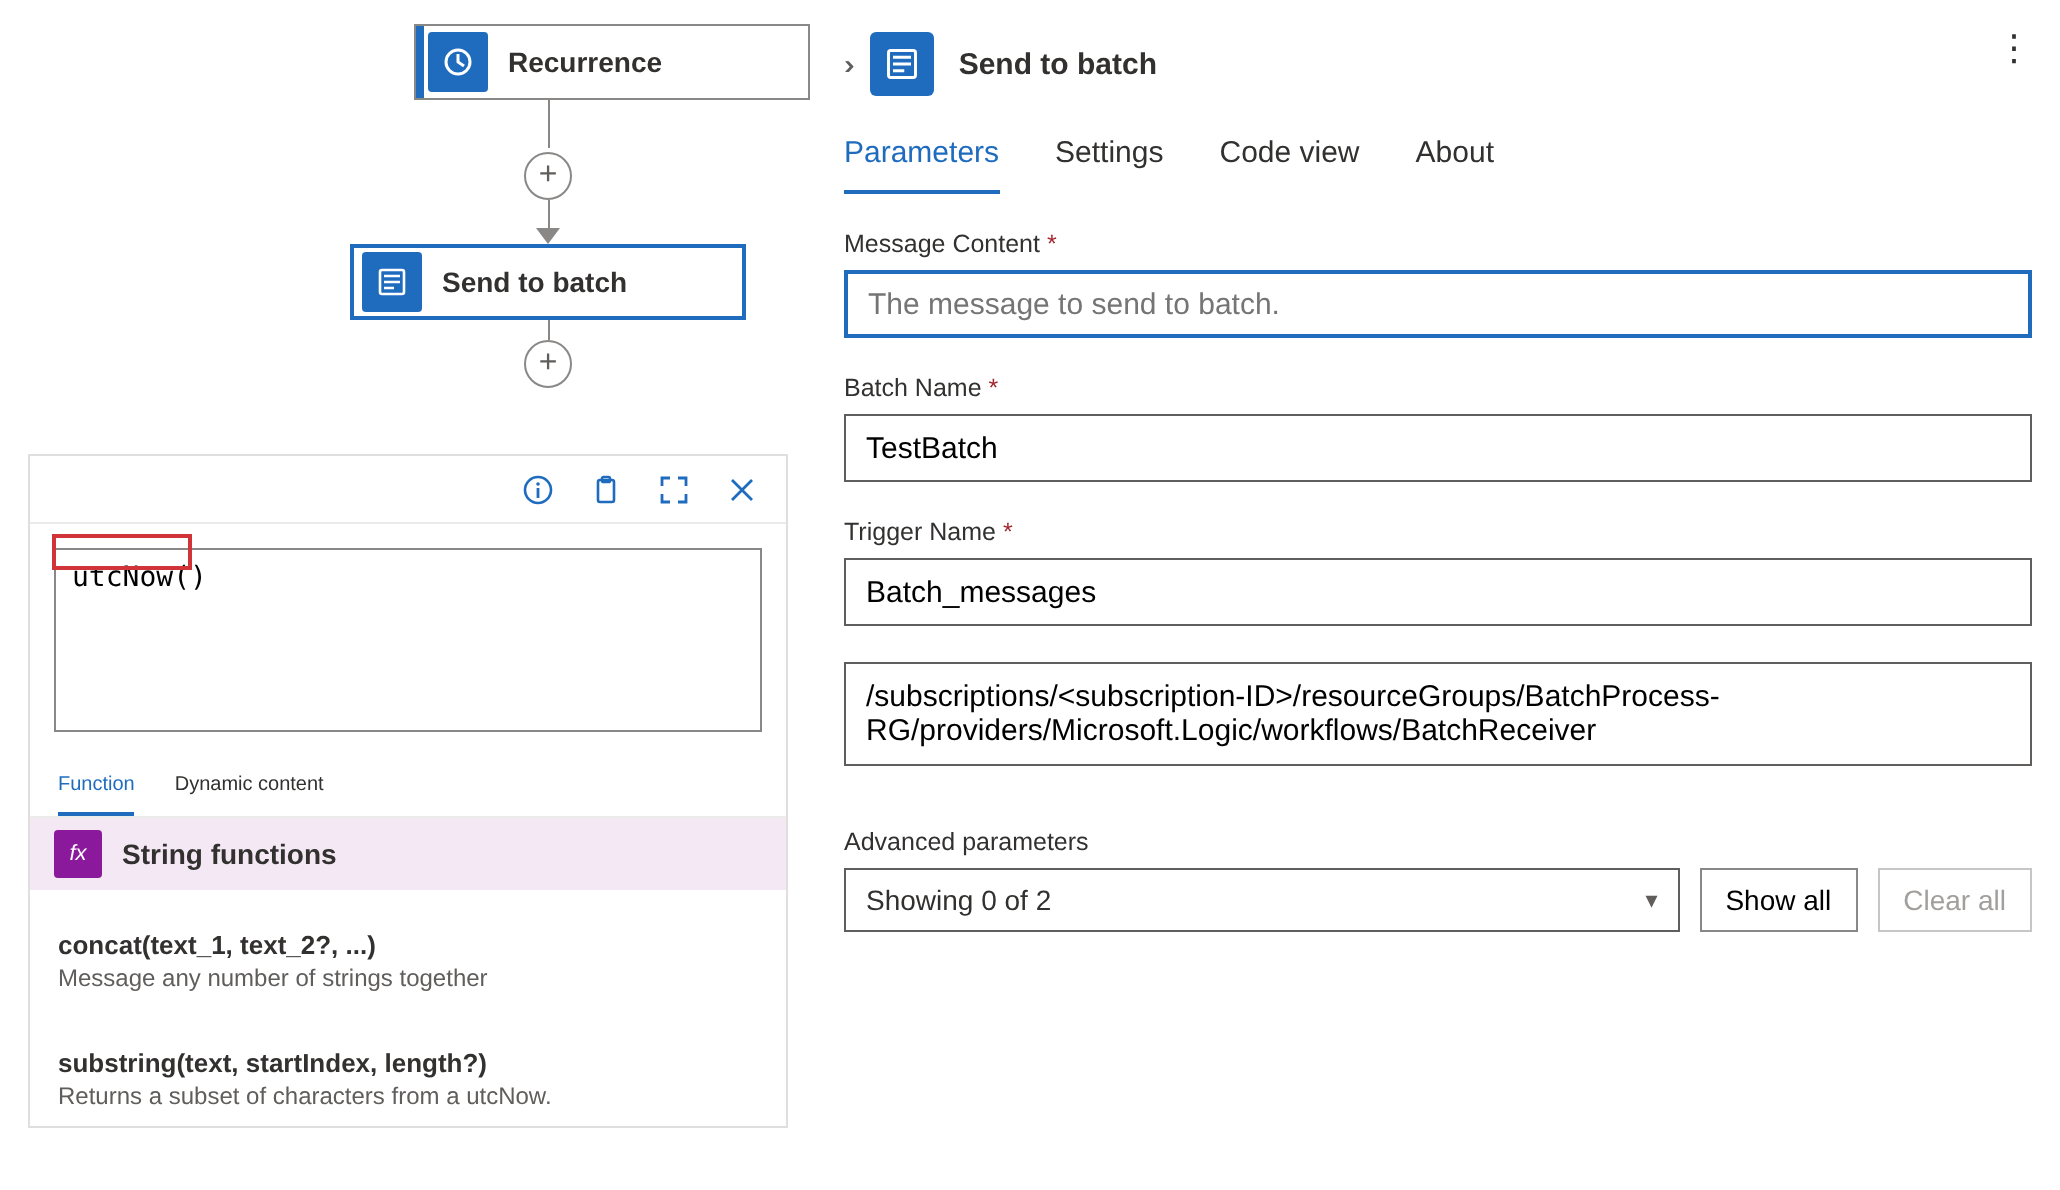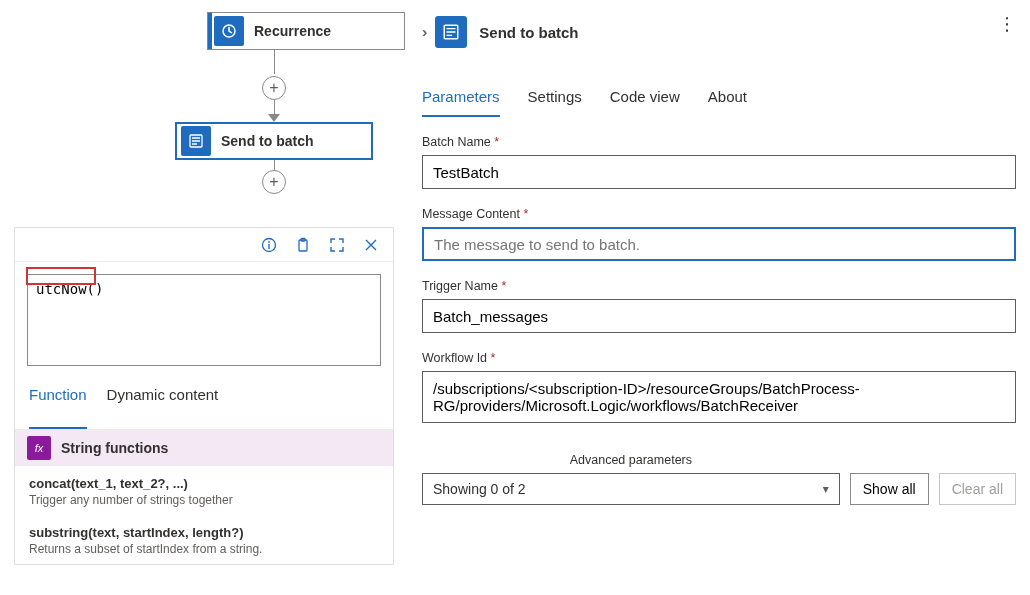--- a/index.html
+++ b/index.html
@@ -19,53 +19,53 @@
 .arrowhead { position:absolute; left:268px; width:0; height:0; border-left:6px solid transparent; border-right:6px solid transparent; border-top:8px solid #8a8886; }
 .plus-circle { position: absolute; width: 24px; height: 24px; border: 1px solid #8a8886; border-radius: 50%; background: #fff; display: flex; align-items: center; justify-content: center; color: #605e5c; font-size: 16px; left: 262px; cursor: pointer; }
 
 
 .expr-panel { position: absolute; left: 14px; top: 227px; width: 380px; border: 1px solid #e1dfdd; background: #fff; }
 .expr-toolbar { height: 34px; display: flex; align-items: center; justify-content: flex-end; gap: 18px; padding-right: 14px; border-bottom: 1px solid #edebe9; }
 .expr-toolbar .tbtn { width: 16px; height: 16px; display: flex; align-items: center; justify-content: center; cursor: pointer; color: #1f6cbf; }
 .expr-textarea { width: calc(100% - 24px); margin: 12px 12px 6px 12px; height: 92px; border: 1px solid #8a8886; padding: 6px 8px; font-family: Consolas, monospace; font-size: 14px; resize: none; outline: none; }
 .expr-highlight { position: absolute; left: 26px; top: 267px; width: 70px; height: 18px; border: 2px solid #d13438; pointer-events: none; }
 .expr-tabs { display: flex; gap: 20px; padding: 10px 14px 0 14px; border-bottom: 1px solid #edebe9; }
-.expr-tab { padding-bottom: 24px; font-size: 15px; color: #323130; cursor: pointer; }
+.expr-tab { padding-bottom: 8px; font-size: 10px; color: #323130; cursor: pointer; }
 .expr-tab.active { color: #1f6cbf; border-bottom: 2px solid #1f6cbf; font-weight: 400; }
 .search-wrap { padding: 12px 14px; }
 .search-box { width: 100%; height: 32px; border: 1px solid #8a8886; display: flex; align-items: center; padding: 0 8px; }
 .search-box svg { fill: #1f6cbf; }
 .search-box input { border: none; outline: none; margin-left: 8px; font-size: 14px; width: 100%; }
 .fn-category { background: #f3e8f3; display: flex; align-items: center; height: 36px; padding: 0 12px; gap: 10px; }
 .fx-badge { width: 24px; height: 24px; background: #8a1a9b; color: #fff; display: flex; align-items: center; justify-content: center; font-size: 11px; font-style: italic; border-radius: 2px; }
 .fn-category .title { font-weight: 600; font-size: 14px; color: #323130; }
-.fn-item { padding: 10px 14px 8px 14px; cursor: pointer; }
+.fn-item { padding: 20px 14px 8px 14px; cursor: pointer; }
 .fn-item .sig { font-size: 13px; font-weight: 600; color: #323130; }
 .fn-item .desc { font-size: 12px; color: #605e5c; margin-top: 2px; }
 
 
 .detail-pane { position: absolute; left: 408px; top: 0; width: 622px; height: 595px; padding: 12px 14px 0 14px; }
 .detail-header { display: flex; align-items: center; gap: 12px; height: 40px; }
 .collapse-chevrons { color: #605e5c; cursor: pointer; font-size: 14px; letter-spacing: -4px; }
 .detail-icon { width: 32px; height: 32px; background: #1f6cbf; display: flex; align-items: center; justify-content: center; border-radius: 3px; }
 .detail-icon svg { fill: #fff; }
 .detail-title { font-size: 15px; font-weight: 600; }
 .kebab { position: absolute; right: 14px; top: 22px; cursor: pointer; color: #323130; font-size: 18px; line-height: 4px; letter-spacing: 0; }
-.tabs { display: flex; gap: 28px; margin-top: 36px; border-bottom: 0; }
+.tabs { display: flex; gap: 28px; margin-top: 16px; border-bottom: 0; }
 .tab { font-size: 15px; color: #323130; padding-bottom: 10px; cursor: pointer; }
 .tab.active { color: #1f6cbf; border-bottom: 2px solid #1f6cbf; }
 .field { margin-top: 18px; }
 .field-label { font-size: 12.5px; color: #323130; margin-bottom: 6px; }
 .req { color: #a4262c; }
 .text-input { width: 100%; border: 1px solid #605e5c; height: 34px; padding: 0 10px; font-size: 15px; outline: none; }
 .text-input.focused { border: 2px solid #1f6cbf; color: #a19f9d; }
 .text-area { width: 100%; border: 1px solid #605e5c; min-height: 52px; padding: 8px 10px; font-size: 15px; outline: none; resize: none; }
 .advp-row { margin-top: 26px; display: flex; align-items: flex-end; gap: 10px; }
 .advp-main { flex: 1; }
-.advp-label { font-size: 12.5px; margin-bottom: 6px; text-align: center; }
+.advp-label { font-size: 12.5px; margin-bottom: 6px; }
 .select-box { width: 100%; height: 32px; border: 1px solid #605e5c; display: flex; align-items: center; justify-content: space-between; padding: 0 10px; font-size: 14px; cursor: pointer; }
 .chev { font-size: 12px; color: #605e5c; }
 .btn { height: 32px; border: 1px solid #8a8886; background: #fff; padding: 0 12px; font-size: 14px; cursor: pointer; }
 .btn.disabled { color: #a19f9d; border-color: #c8c6c4; }
 </style>
 </head>
 <body>
 
 <div class="canvas">
   <div class="node" id="node-recurrence">
@@ -131,25 +131,25 @@
 
 
   <div style="position:relative;">
     <div class="fn-category">
       <div class="fx-badge">fx</div>
       <span class="title">String functions</span>
     </div>
 
     <div class="fn-item">
       <div class="sig">concat(text_1, text_2?, ...)</div>
-      <div class="desc">Trigger any number of strings together</div>
+      <div class="desc">Message any number of strings together</div>
     </div>
     <div class="fn-item">
       <div class="sig">substring(text, startIndex, length?)</div>
-      <div class="desc">Returns a subset of startIndex from a string.</div>
+      <div class="desc">Returns a subset of characters from a utcNow.</div>
     </div>
   </div>
 </div>
 <div class="expr-highlight"></div>
 
 <div class="detail-pane">
   <div class="detail-header">
     <span class="collapse-chevrons">››</span>
     <div class="detail-icon">
       <svg width="18" height="18" viewBox="0 0 16 16">
@@ -162,36 +162,35 @@
   <div class="kebab">⋮</div>
 
   <div class="tabs">
     <div class="tab active">Parameters</div>
     <div class="tab">Settings</div>
     <div class="tab">Code view</div>
     <div class="tab">About</div>
   </div>
 
   <div class="field">
+    <div class="field-label"><span>Message Content</span> <span class="req">*</span></div>
+    <input class="text-input focused" placeholder="The message to send to batch." style="">
+  </div>
+
+  <div class="field">
     <div class="field-label"><span>Batch Name</span> <span class="req">*</span></div>
     <input class="text-input" value="TestBatch" style="">
   </div>
 
   <div class="field">
-    <div class="field-label"><span>Message Content</span> <span class="req">*</span></div>
-    <input class="text-input focused" placeholder="The message to send to batch." style="">
-  </div>
-
-  <div class="field">
     <div class="field-label"><span>Trigger Name</span> <span class="req">*</span></div>
     <input class="text-input" value="Batch_messages" style="">
   </div>
 
   <div class="field">
-    <div class="field-label"><span>Workflow Id</span> <span class="req">*</span></div>
     <textarea class="text-area" style="">/subscriptions/&lt;subscription-ID&gt;/resourceGroups/BatchProcess-RG/providers/Microsoft.Logic/workflows/BatchReceiver</textarea>
   </div>
 
   <div class="advp-row">
     <div class="advp-main">
       <div class="advp-label">Advanced parameters</div>
       <div class="select-box">
         <span>Showing 0 of 2</span>
         <span class="chev">▾</span>
       </div>

